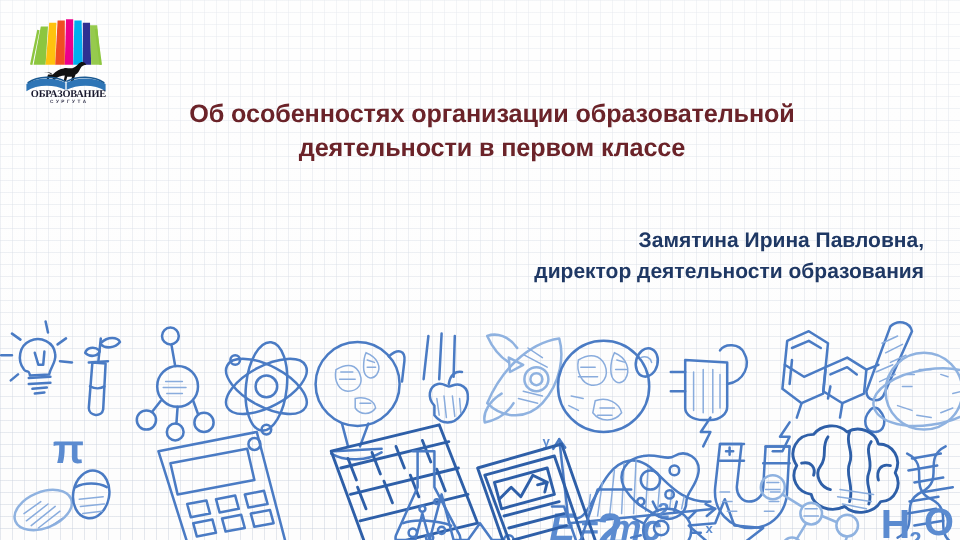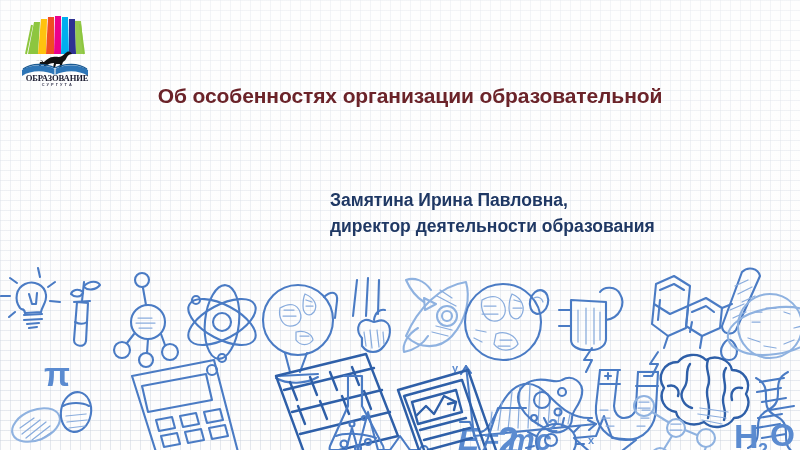--- a/index.html
+++ b/index.html
@@ -60,21 +60,21 @@
   
   .subtitle {
     position: absolute;
     left: 330px;
     top: 188px;
     width: 440px;
     color: #1F3864;
     font-size: 17.5px;
     font-weight: bold;
     line-height: 1.48;
-    text-align: left;
+    text-align: right;
     z-index: 6;
   }
   .subtitle .sline { display: block; white-space: nowrap; }
 
   
   .doodles {
     position: absolute;
     left: 0;
     bottom: 0;
     width: 800px;
@@ -121,20 +121,21 @@
         <path d="M9 61 C18 55 31 55 41 60 C51 55 64 55 73 61" fill="none" stroke="#1B5A92" stroke-width="1.2"></path>
         <path d="M41 60 L41 67" stroke="#ffffff" stroke-width="1.1"></path>
       </g>
       <text x="43" y="73" text-anchor="middle" font-family="'Liberation Serif', serif" font-size="8.6" font-weight="bold" fill="#1A1A2E" letter-spacing="-0.15">ОБРАЗОВАНИЕ</text>
       <text x="43" y="78" text-anchor="middle" font-family="'Liberation Sans', sans-serif" font-size="3.9" font-weight="bold" fill="#3A3A52" letter-spacing="0.5">С У Р Г У Т А</text>
     </svg>
   </div>
 
   <div class="title">
     <div>Об особенностях организации образовательной</div>
+    <div>деятельности в первом классе</div>
   </div>
 
   <div class="subtitle">
     <span class="sline">Замятина Ирина Павловна,</span>
     <span class="sline">директор деятельности образования</span>
   </div>
 
   <div class="doodles">
     <svg viewBox="0 0 800 190" xmlns="http://www.w3.org/2000/svg">
 

